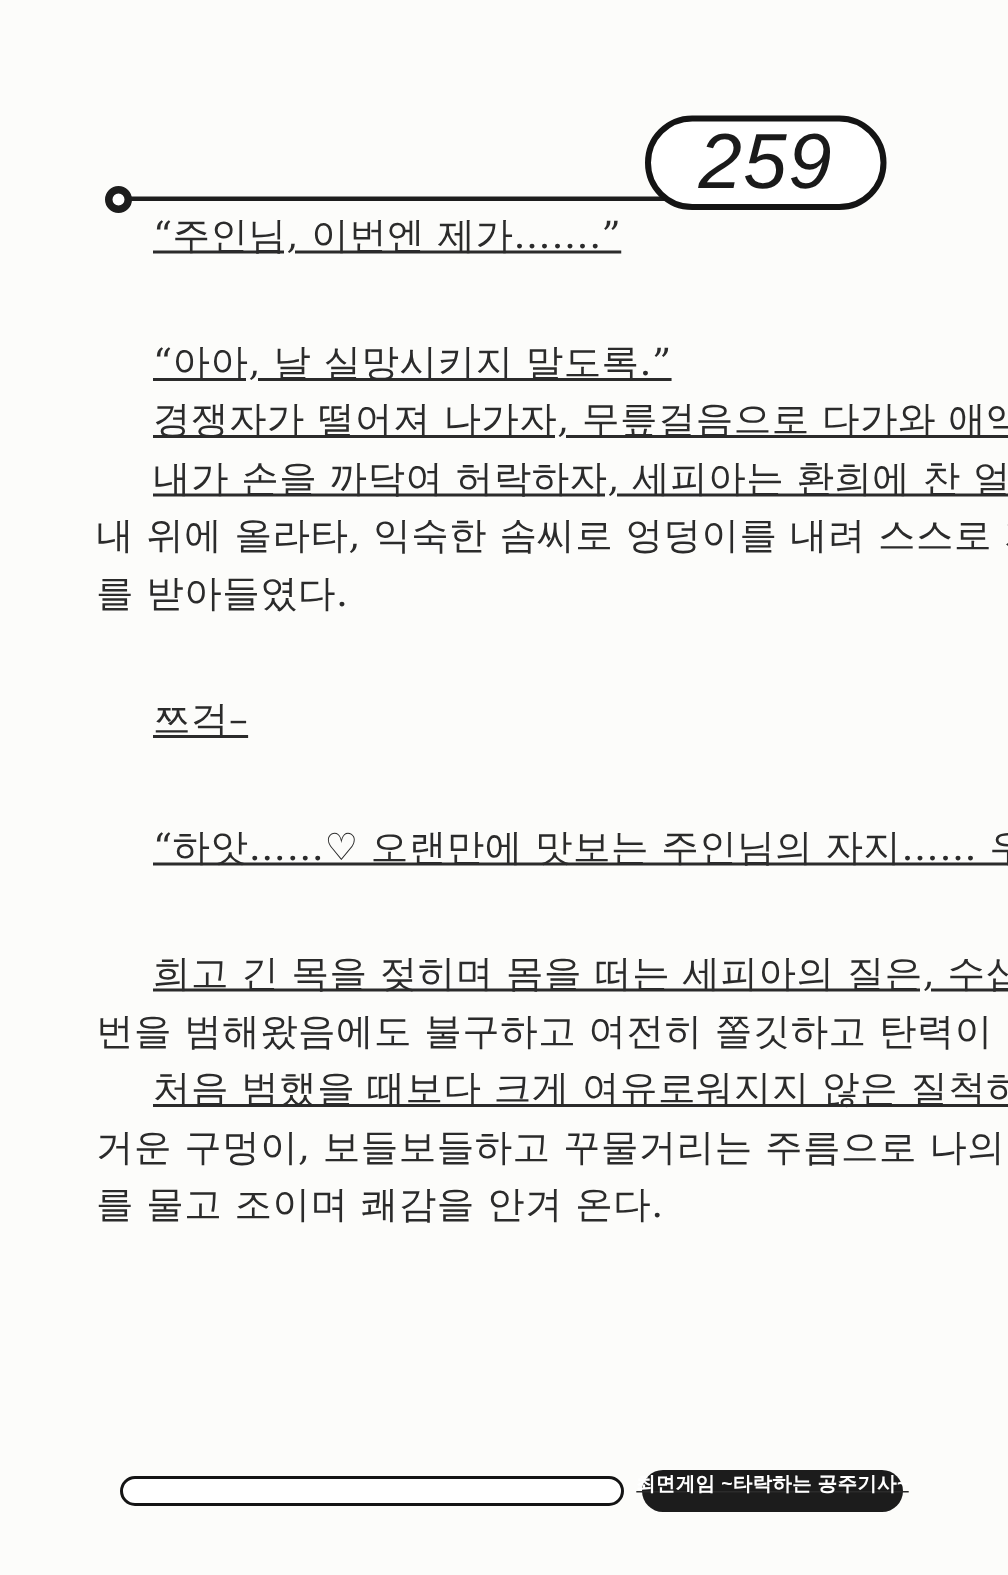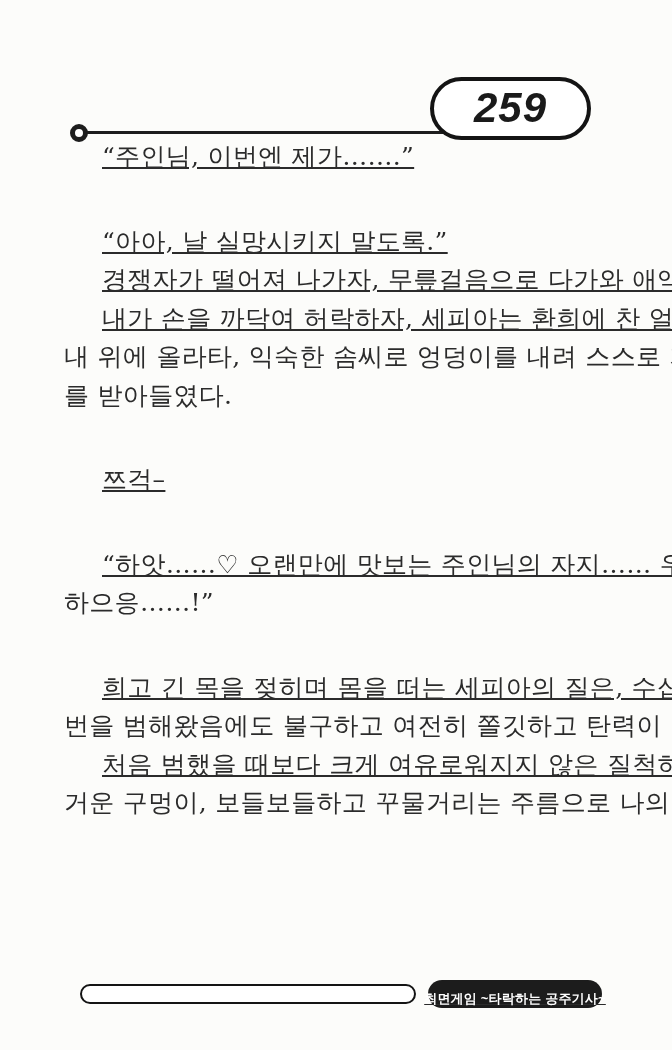--- a/index.html
+++ b/index.html
@@ -43,23 +43,23 @@
     background: #ffffff;
     border: 4px solid #141414;
     border-radius: 32px;
     display: flex;
     align-items: center;
     justify-content: center;
     z-index: 2;
   }
   .page-badge span {
     font-family: "Liberation Sans", sans-serif;
-    font-weight: bold;
+    font-weight: normal;
     font-style: italic;
-    font-size: 42px;
+    font-size: 52px;
     letter-spacing: 1px;
     color: #1a1a1a;
     transform: translateY(-1px);
   }
 
   
   .body-text {
     position: absolute;
     left: 64px; top: 138px;
     width: 546px;
@@ -83,21 +83,21 @@
     border: 2px solid #141414;
     border-radius: 10px;
   }
   .footer-badge {
     position: absolute;
     left: 428px; top: 980px;
     width: 174px; height: 28px;
     background: var(--badge-bg);
     border-radius: 14px;
     display: flex;
-    align-items: flex-end;
+    align-items: flex-start;
     justify-content: center;
     text-decoration: underline;
   }
   .footer-badge span {
     font-family: "Liberation Sans", sans-serif;
     font-weight: bold;
     font-size: 13px;
     color: var(--badge-text);
     letter-spacing: 0.2px;
     white-space: nowrap;
@@ -118,25 +118,25 @@
 
   <div class="body-text" id="body-lines">
       <div class="line indent">“주인님, 이번엔 제가…….”</div>
       <div class="line indent gap">“아아, 날 실망시키지 말도록.”</div>
       <div class="line indent">경쟁자가 떨어져 나가자, 무릎걸음으로 다가와 애액으로</div>
       <div class="line indent">내가 손을 까닥여 허락하자, 세피아는 환희에 찬 얼굴로</div>
       <div class="line">내 위에 올라타, 익숙한 솜씨로 엉덩이를 내려 스스로 자지</div>
       <div class="line">를 받아들였다.</div>
       <div class="line indent gap">쯔걱–</div>
       <div class="line indent gap">“하앗……♡ 오랜만에 맛보는 주인님의 자지…… 우우,</div>
-      <div class="line">하으응……!”</div>
       <div class="line indent gap">희고 긴 목을 젖히며 몸을 떠는 세피아의 질은, 수십 수백</div>
       <div class="line">번을 범해왔음에도 불구하고 여전히 쫄깃하고 탄력이 있다.</div>
       <div class="line indent">처음 범했을 때보다 크게 여유로워지지 않은 질척하고 뜨</div>
       <div class="line">거운 구멍이, 보들보들하고 꾸물거리는 주름으로 나의 자지</div>
+      <div class="line">를 물고 조이며 쾌감을 안겨 온다.</div>
     </div>
 
   <div class="footer">
     <div class="footer-pill"></div>
     <div class="footer-badge">
       <span>최면게임 ~타락하는 공주기사~</span>
     </div>
   </div>
 
 </div>

